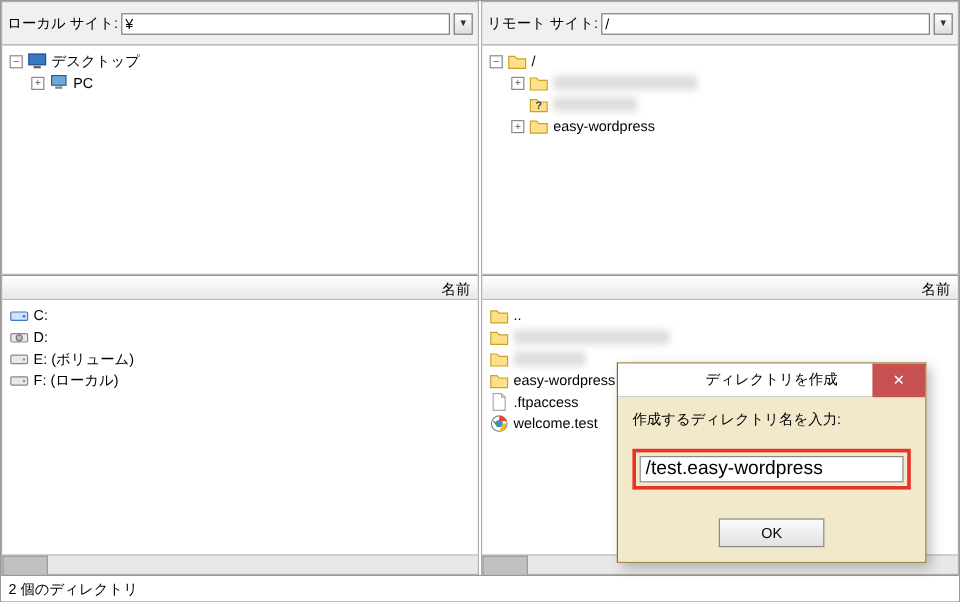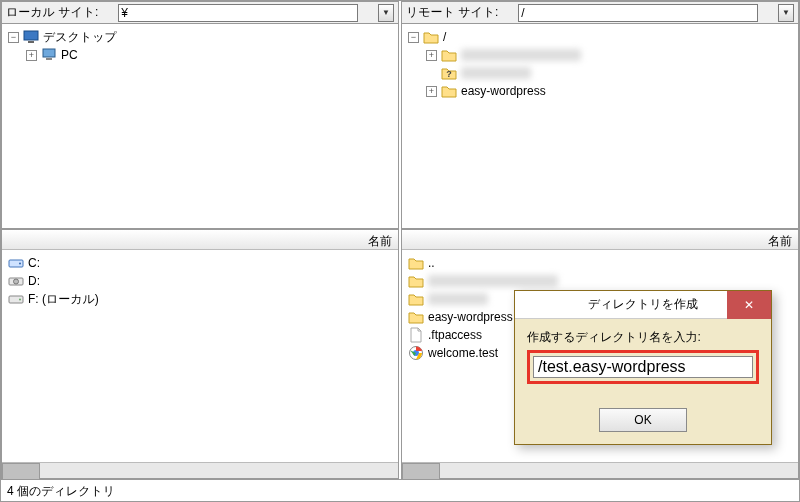--- a/index.html
+++ b/index.html
@@ -35,22 +35,22 @@
     background: #fff;
     position: relative;
   }
   .panel + .panel { margin-left: 2px; }
   .hdr {
     display: flex;
     align-items: center;
     padding: 2px 4px;
     background: #f0f0f0;
     border-bottom: 1px solid #999;
-    gap: 20px;
-    height: 22px;
+    gap: 3px;
+    height: 36px;
   }
   .hdr input {
     flex: 1;
     height: 18px;
     border: 1px solid #7a7a7a;
     padding: 0 2px;
     font-family: inherit;
     font-size: 12px;
     background: #fff;
   }
@@ -136,21 +136,21 @@
     background: #fff;
   }
   .status-row { display:flex; height:22px; border-top:1px solid #999;}
   .status-row .status + .status { border-left: 1px solid #999; }
 
   
   .dialog {
     position: absolute;
     width: 258px;
     right: 26px;
-    top: 60px;
+    top: 72px;
     border: 1px solid #8a6d1e;
     box-shadow: 4px 4px 10px rgba(0,0,0,0.25);
     background: #fff;
     z-index: 10;
   }
   .dialog .title {
     background: #fff;
     height: 28px;
     display:flex;
     align-items:center;
@@ -166,21 +166,21 @@
     background: #c75050;
     color:#fff;
     display:flex;align-items:center;justify-content:center;
     font-family: Arial;
     font-size: 12px;
   }
   .dialog .body {
     background: #f1e9c9;
     padding: 10px 12px 12px;
   }
-  .dialog .lbl { margin-bottom: 4px; }
+  .dialog .lbl { margin-bottom: 16px; }
   .dialog .inwrap {
     border: 3px solid #e73428;
     padding: 3px;
   }
   .dialog input[type=text] {
     width: 100%;
     height: 22px;
     border: 1px solid #888;
     padding: 0 4px;
     font-family: inherit;
@@ -341,20 +341,28 @@
             </span>
           <span>C:</span>
         </div>
         <div class="node">
           <span class="icon">
               <svg width="16" height="16">
                 <use href="#i-drive-odd"></use>
               </svg>
             </span>
           <span>D:</span>
+        </div>
+        <div class="node">
+          <span class="icon">
+              <svg width="16" height="16">
+                <use href="#i-drive"></use>
+              </svg>
+            </span>
+          <span>E: (ボリューム)</span>
         </div>
         <div class="node">
           <span class="icon">
               <svg width="16" height="16">
                 <use href="#i-drive"></use>
               </svg>
             </span>
           <span>F: (ローカル)</span>
         </div>
       </div>
@@ -427,16 +435,16 @@
           </div>
           <div class="btns">
             <button>OK</button>
           </div>
         </div>
       </div>
     </div>
   </div>
 
   <div class="status-row">
-    <div class="status">4 個のディレクトリ</div>
+    <div class="status">2 個のディレクトリ</div>
   </div>
 
 </div>
 
 </body></html>

